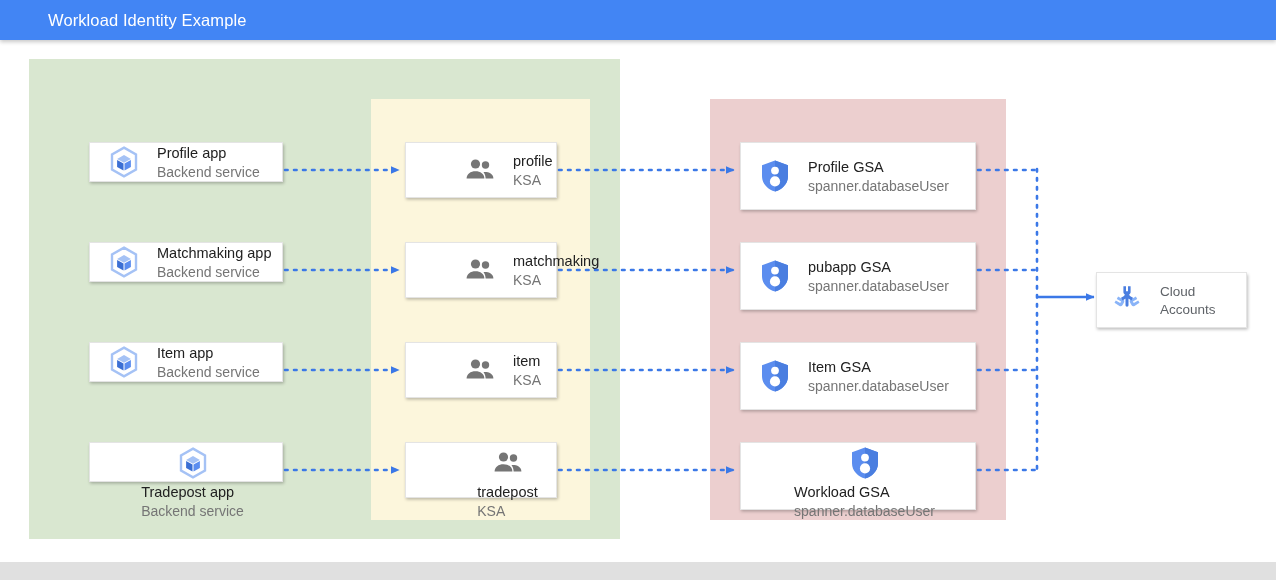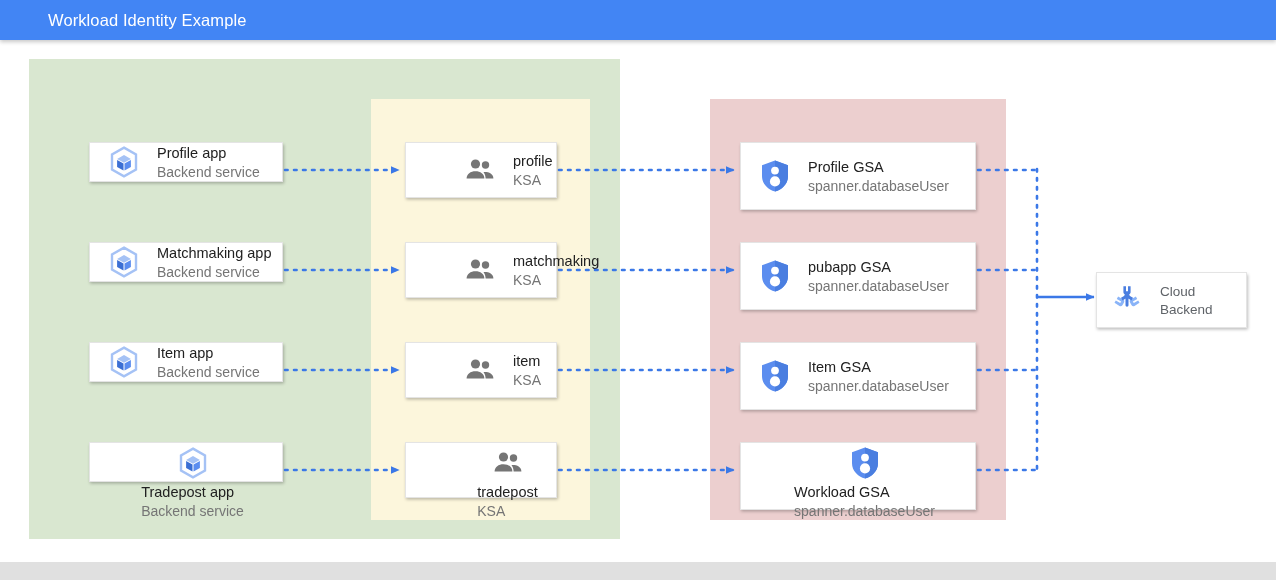--- a/index.html
+++ b/index.html
@@ -375,19 +375,19 @@
           <path d="M4.5 19.8 l1.3-2.2 4.4 2.5 1-1.7 -4.4-2.5 1.3-2.3 5.2 3.0 c1.0.6 1.3 1.9 .7 2.9 l-1.6 2.8 c-.6 1.0-1.9 1.3-2.9 .7 z"></path>
           <path d="M29.5 19.8 l-1.3-2.2 -4.4 2.5 -1-1.7 4.4-2.5 -1.3-2.3 -5.2 3.0 c-1.0.6-1.3 1.9-.7 2.9 l1.6 2.8 c.6 1.0 1.9 1.3 2.9 .7 z"></path>
         </g>
         <path d="M17 11.3 l6.0 3.5 -1.5 2.6 -4.5-2.6 -4.5 2.6 -1.5-2.6 z" fill="#4a7ee0"></path>
         <path d="M15.5 15.1 h3 v7.0 c0 .9-.6 1.6-1.5 1.6 -.9 0-1.5-.7-1.5-1.6 z" fill="#4a7ee0"></path>
         <circle cx="17" cy="12.9" r="2.6" fill="#4a7ee0"></circle>
       </svg>
     </span>
     <span class="card-text">
       <span class="card-title">Cloud</span><br>
-      <span class="card-title">Backend</span>
+      <span class="card-title">Accounts</span>
     </span>
   </div>
 
   <div class="bottombar"></div>
 
 </div>
 
 </body></html>

